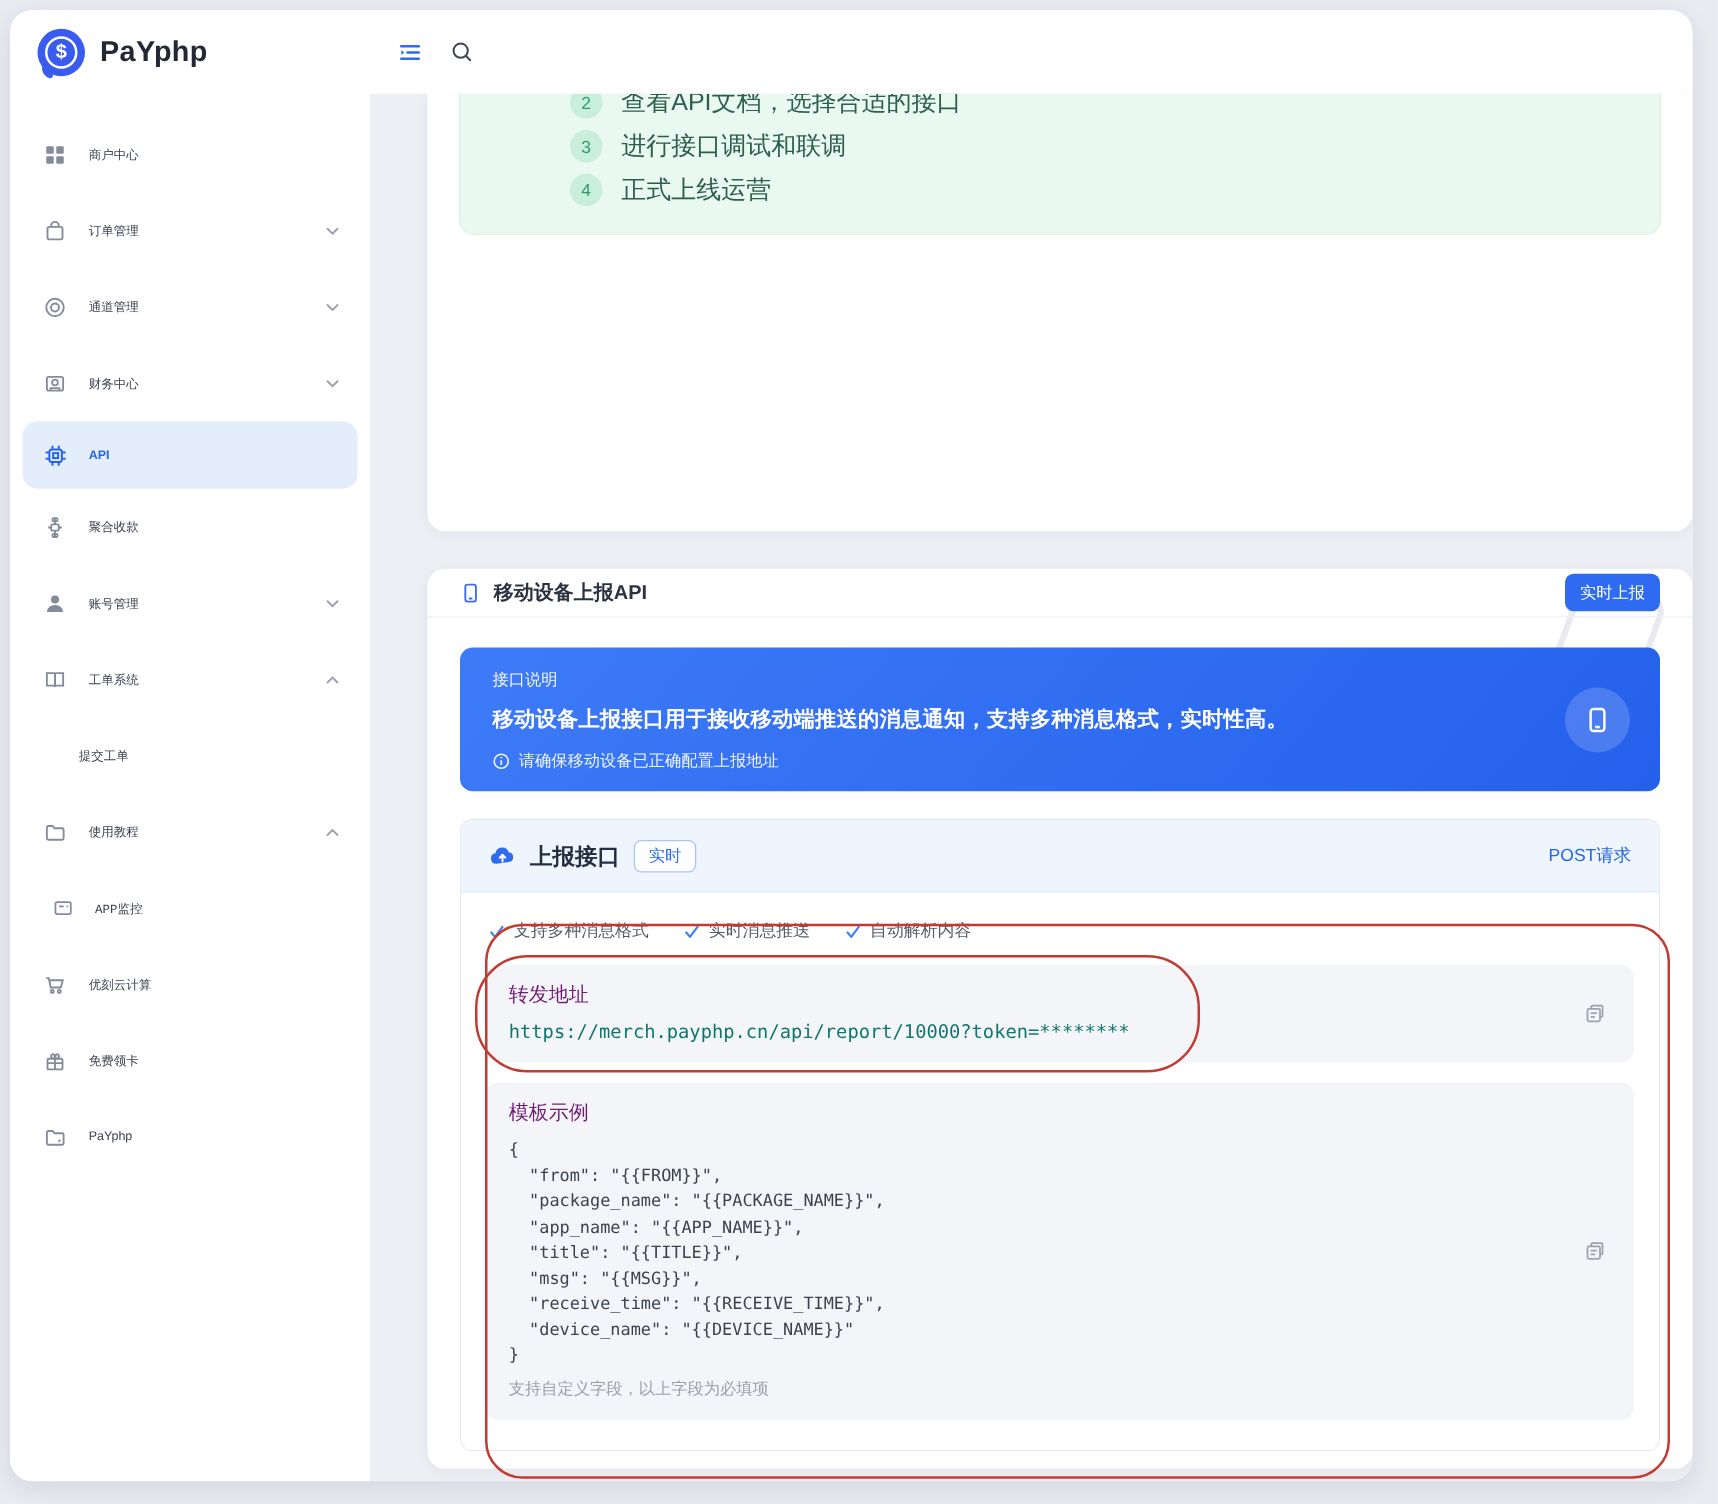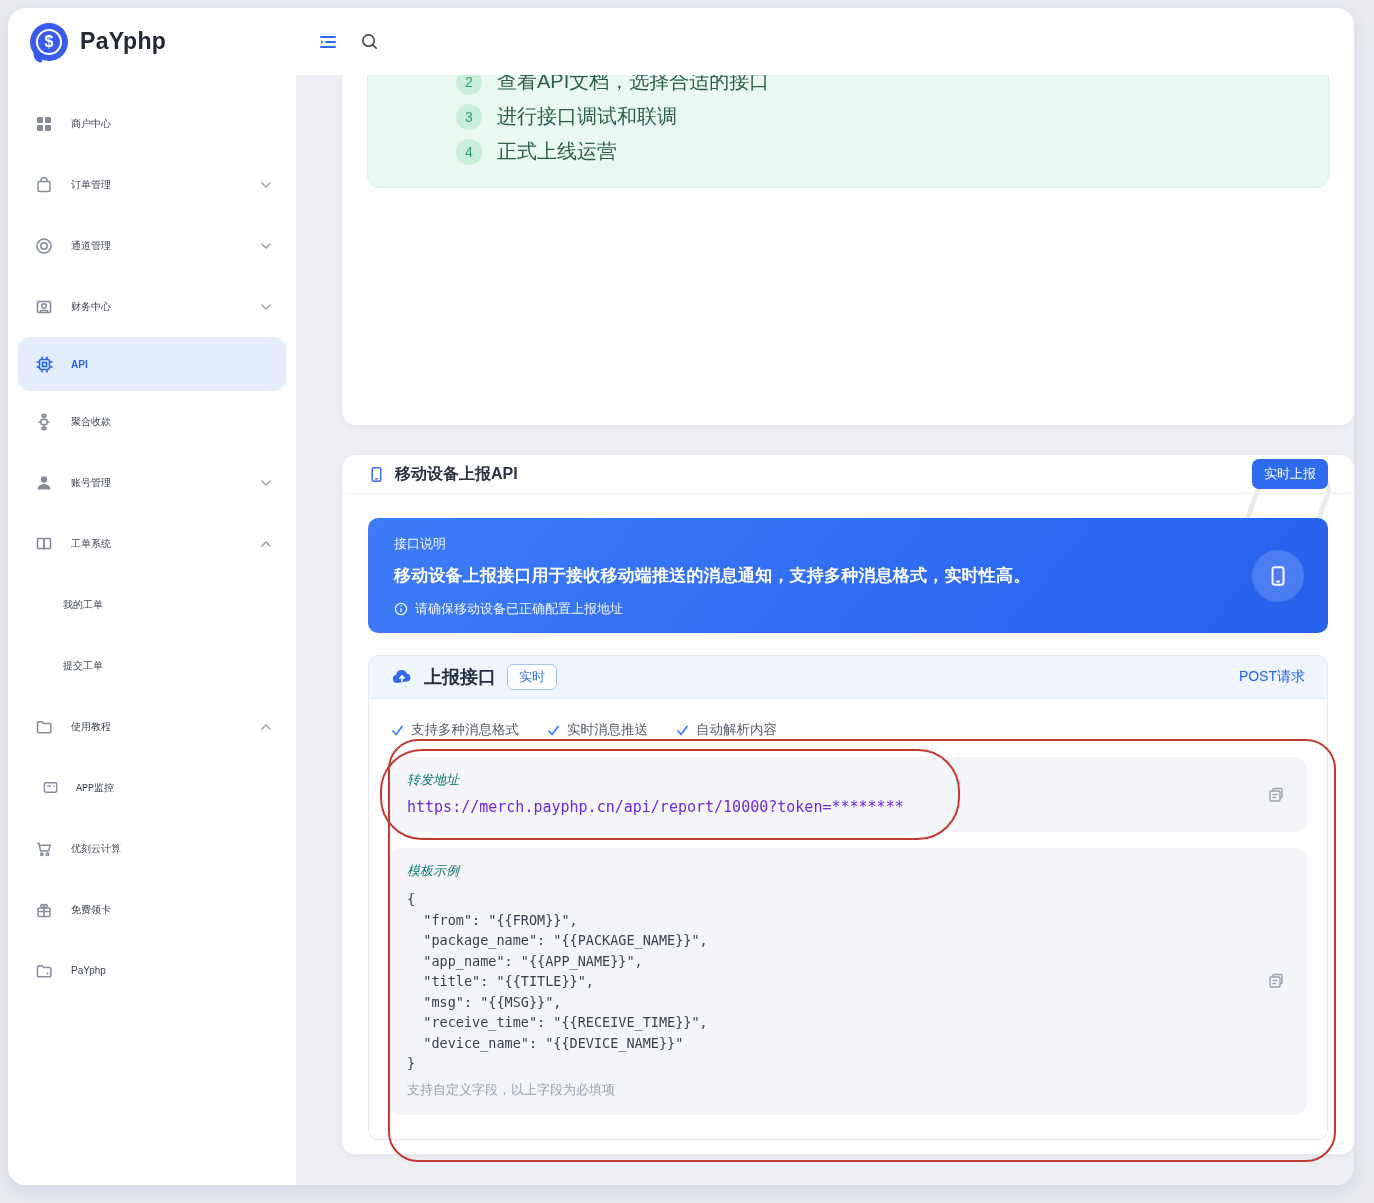--- a/index.html
+++ b/index.html
@@ -53,33 +53,33 @@
   .c2-title .t-ico { color:#3b6ef2; display:flex; }
   .badge-solid { background:#2e6bf0; color:#fff; font-size:13px; padding:6px 12px; border-radius:7px; cursor:pointer; }
   .info-box { position:relative; z-index:2; margin:24px 26px 22px; border-radius:10px; color:#fff;
               background:linear-gradient(130deg,#3d7bf7,#2560ec); padding:17px 104px 15px 26px; }
   .info-label { font-size:13px; opacity:.93; margin-bottom:11px; }
   .info-desc { font-size:17px; font-weight:700; margin-bottom:13px; letter-spacing:.2px; }
   .info-note { font-size:13px; opacity:.92; display:flex; align-items:center; gap:7px; }
   .info-circle { position:absolute; right:24px; top:50%; transform:translateY(-50%); width:52px; height:52px;
               border-radius:50%; background:rgba(255,255,255,.17); display:flex; align-items:center; justify-content:center; }
   .sub-card { margin:0 26px; border:1px solid #e4e9f1; border-radius:10px; overflow:hidden; position:relative; z-index:2; }
-  .sub-hdr { height:43px; background:#eef5fd; border-bottom:1px solid #e0eaf8; display:flex; align-items:center; padding:0 22px;text-align:center; }
+  .sub-hdr { height:58px; background:#eef5fd; border-bottom:1px solid #e0eaf8; display:flex; align-items:center; padding:0 22px;text-align:center; }
   .sub-title { display:flex; align-items:center; gap:11px; font-size:18px; font-weight:700; color:#243041; }
   .tag-outline { border:1px solid #a7c6f6; color:#2e6bf0; background:#fdfeff; font-size:13px; font-weight:400;
               padding:3px 11px; border-radius:6px; }
   .sub-method { margin-left:auto; color:#2563eb; font-size:14px; cursor:pointer; }
   .sub-body { background:#fff; padding:20px 20px 24px; }
   .features { display:flex; gap:28px; margin:2px 2px 18px; }
   .feature { display:flex; align-items:center; gap:7px; font-size:13.5px; color:#555c66; }
   .feature .chk { color:#3f83f7; display:flex; }
   .gray-box { background:#f4f5f8; border-radius:10px; padding:14px 60px 16px 18px; position:relative; }
   .gray-box + .gray-box { margin-top:16px; }
-  .gb-label { font-size:13px; color:#0f766e; margin-bottom:9px;font-style:italic; }
-  .gb-url { font-family:"DejaVu Sans Mono","Liberation Mono",monospace; font-size:15px; color:#6d28d9; }
+  .gb-label { font-size:16px; color:#701a75; margin-bottom:9px; }
+  .gb-url { font-family:"DejaVu Sans Mono","Liberation Mono",monospace; font-size:15px; color:#0f766e; }
   .gb-code { font-family:"DejaVu Sans Mono","Liberation Mono",monospace; font-size:13.5px; color:#3a4250;
              line-height:1.52; white-space:pre; }
   .gb-note { font-size:13px; color:#9aa1ad; margin-top:7px; }
   .copy-btn { position:absolute; right:22px; top:50%; transform:translateY(-50%); color:#9aa3b0; cursor:pointer; display:flex; }
   
   .anno-big { position:absolute; left:46px; right:18px; top:284px; bottom:-8px; border:2px solid #c23b33;
               border-radius:30px; z-index:5; pointer-events:none; }
   .anno-oval { position:absolute; left:-9px; top:-8px; width:580px; height:calc(100% + 16px);
               border:2px solid #c23b33; border-radius:42px; z-index:5; pointer-events:none; }
   svg { display:block; }
@@ -228,23 +228,20 @@
           </svg>
       </span>
         <span class="s-label">工单系统</span>
       <span class="chev up">
           <svg width="12" height="12" viewBox="0 0 12 12" fill="none" stroke="#9aa1ad" stroke-width="1.5" stroke-linecap="round">
             <polyline points="2,4 6,8 10,4"></polyline>
           </svg>
         </span>
     </div>
 
-    <div class="s-item indent1">
-      <span class="s-label">我的工单</span>
-    </div>
 
     <div class="s-item indent1">
       <span class="s-label">提交工单</span>
     </div>
 
     <div class="s-item">
       <span class="s-ico">
         <svg width="18" height="18" viewBox="0 0 18 18" fill="none" stroke="#848c9b" stroke-width="1.5">
             <path d="M2.5 5 a1.2 1.2 0 0 1 1.2-1.2 h3.4 l1.6 1.8 h6 a1.2 1.2 0 0 1 1.2 1.2 v6.8 a1.2 1.2 0 0 1 -1.2 1.2 h-11 a1.2 1.2 0 0 1 -1.2 -1.2 Z"></path>
           </svg>

